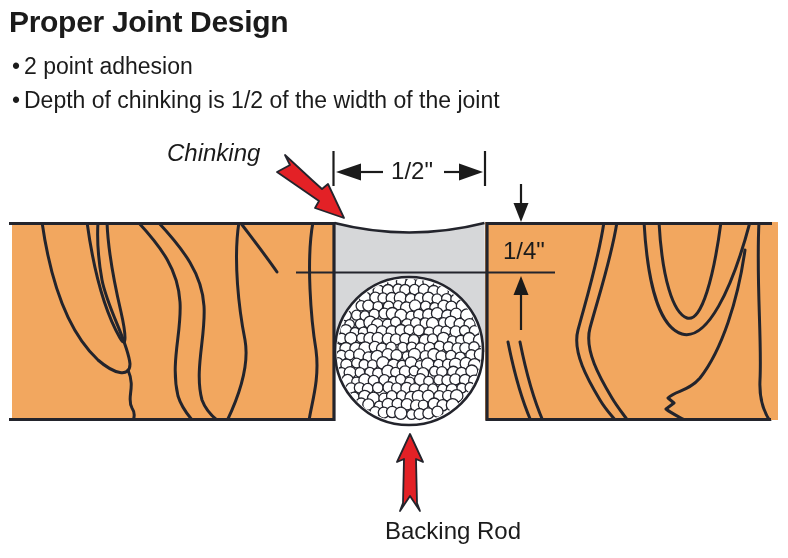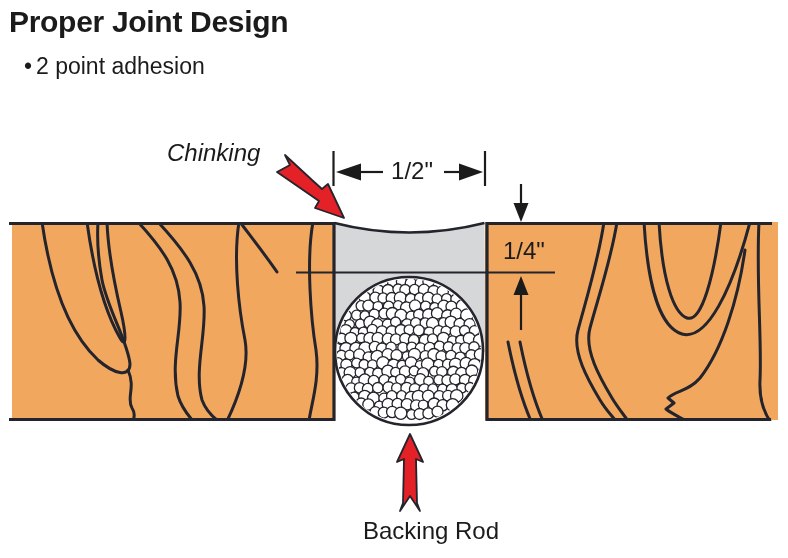--- a/index.html
+++ b/index.html
@@ -5,29 +5,29 @@
   html,body{margin:0;padding:0;background:#fff;}
   .stage{
     position:relative;width:788px;height:558px;background:#fff;overflow:hidden;
     font-family:"Liberation Sans",sans-serif;color:var(--text,#1b1b1b);
   }
   .title{
     position:absolute;left:9px;top:5px;margin:0;
     font-size:30px;font-weight:bold;letter-spacing:-0.3px;color:var(--text);
   }
   .bullets{
-    position:absolute;left:24px;top:50px;margin:0;padding:0;list-style:none;
+    position:absolute;left:12px;top:50px;margin:0;padding:0;list-style:none;
     font-size:23px;line-height:33.5px;color:var(--text);
   }
   .bullets .marker{display:inline-block;width:12px;}
   .lbl{position:absolute;font-size:24px;color:var(--text);white-space:nowrap;}
   .lbl.chinking{left:167px;top:139px;font-style:italic;}
   .lbl.half{left:412px;top:157px;transform:translateX(-50%);}
   .lbl.quarter{left:503px;top:237px;}
-  .lbl.backing{left:431px;top:517px;transform:translateX(-50%);}
+  .lbl.backing{left:453px;top:517px;transform:translateX(-50%);}
   svg.diagram{position:absolute;left:0;top:0;}
   .wood-fill{fill:var(--wood);}
   .grain{fill:none;stroke:var(--outline);stroke-width:3;stroke-linecap:round;stroke-linejoin:round;}
   .border{fill:none;stroke:var(--outline);stroke-width:3.2;stroke-linecap:butt;}
   .chink{fill:var(--chinking_fill);}
   .chink-curve{fill:none;stroke:var(--outline);stroke-width:2.6;}
   .rod-outline{fill:var(--rod_fill);stroke:var(--outline);stroke-width:2.6;}
   .bubbles circle{fill:var(--rod_fill);stroke:var(--outline);stroke-width:1.3;}
   .dim{stroke:var(--text);stroke-width:2.2;}
   .dim-head{fill:var(--text);stroke:none;}
@@ -37,20 +37,23 @@
 </head>
 <body>
 
 <div class="stage">
 
   <h1 class="title">Proper Joint Design</h1>
 
   <ul class="bullets">
     <li>
       <span class="marker">•</span><span>2 point adhesion</span>
+    </li>
+    <li>
+      <span class="marker">•</span><span>Depth of chinking is 1/2 of the width of the joint</span>
     </li>
   </ul>
 
   <svg class="diagram" width="788" height="558" viewBox="0 0 788 558">
     <defs>
       <clipPath id="leftClip">
           <rect x="12" y="222" width="322" height="199"></rect>
         </clipPath>
       <clipPath id="rightClip">
           <rect x="485" y="222" width="293" height="199"></rect>

